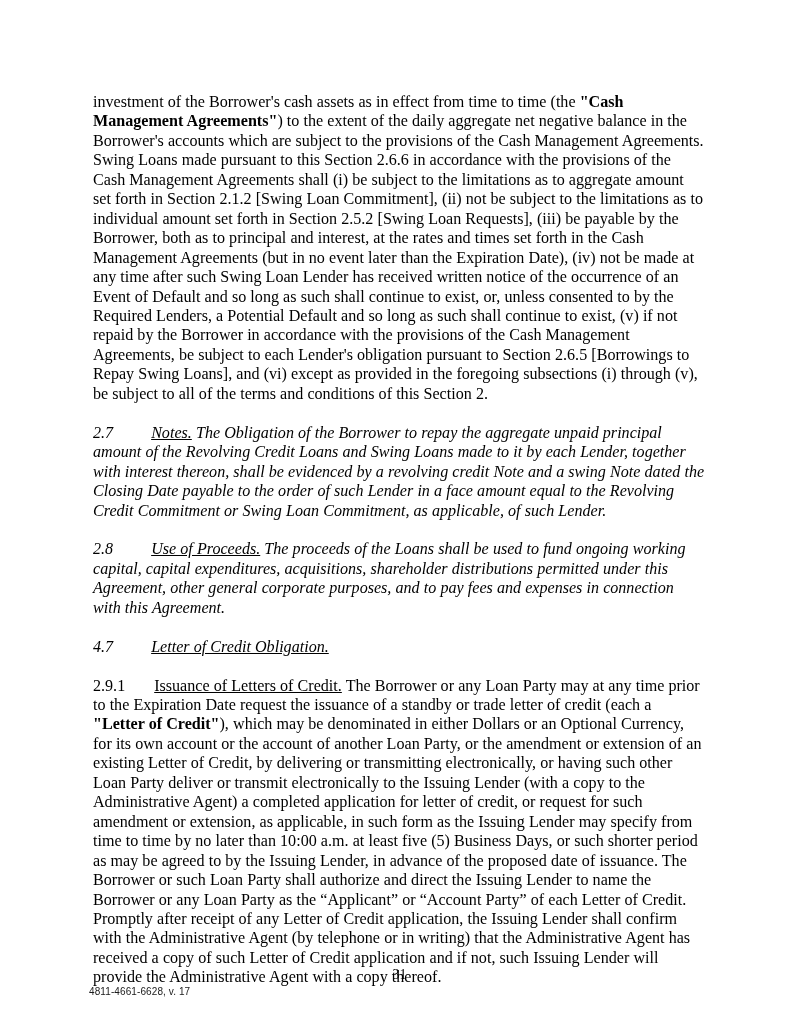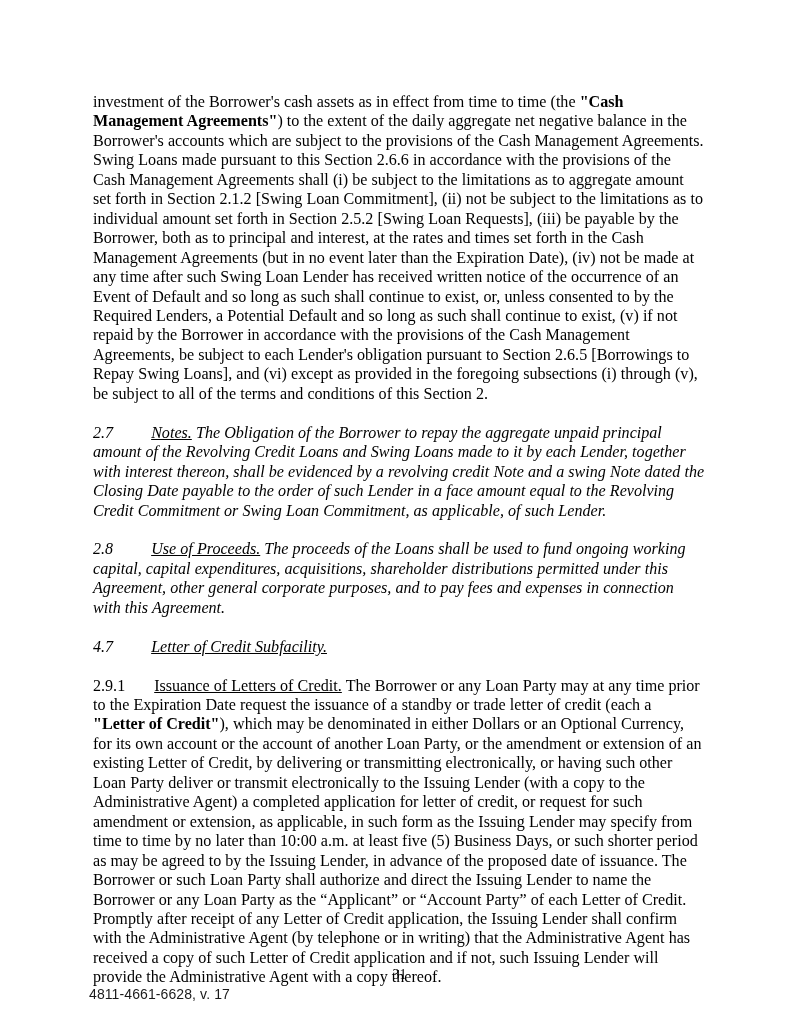--- a/index.html
+++ b/index.html
@@ -59,39 +59,39 @@
     text-align: center;
     font-size: 14px;
     line-height: 19px;
     font-family: "Liberation Serif", "DejaVu Serif", serif;
   }
   .footer-docket {
     position: absolute;
     left: 89px;
     top: 986px;
     font-family: "Liberation Sans", "DejaVu Sans", sans-serif;
-    font-size: 14px;
+    font-size: 10px;
     letter-spacing: 0.1px;
     color: #1a1a1a;
   }
 </style>
 </head>
 <body>
 
 <div class="page">
 
   <div class="content">
 
     <p class="para"><span>investment of the Borrower's cash assets as in effect from time to time (the </span><span class="b">"Cash Management Agreements"</span><span>) to the extent of the daily aggregate net negative balance in the Borrower's accounts which are subject to the provisions of the Cash Management Agreements.  Swing Loans made pursuant to this Section 2.6.6 in accordance with the provisions of the Cash Management Agreements shall (i) be subject to the limitations as to aggregate amount set forth in Section 2.1.2 [Swing Loan Commitment], (ii) not be subject to the limitations as to individual amount set forth in Section 2.5.2 [Swing Loan Requests], (iii) be payable by the Borrower, both as to principal and interest, at the rates and times set forth in the Cash Management Agreements (but in no event later than the Expiration Date), (iv) not be made at any time after such Swing Loan Lender has received written notice of the occurrence of an Event of Default and so long as such shall continue to exist, or, unless consented to by the Required Lenders, a Potential Default and so long as such shall continue to exist, (v) if not repaid by the Borrower in accordance with the provisions of the Cash Management Agreements, be subject to each Lender's obligation pursuant to Section 2.6.5 [Borrowings to Repay Swing Loans], and (vi) except as provided in the foregoing subsections (i) through (v), be subject to all of the terms and conditions of this Section 2.</span></p>
 
     <p class="para spaced ind-half"><span>2.7</span><span class="num-gap"></span><span class="u">Notes.</span><span>  The Obligation of the Borrower to repay the aggregate unpaid principal amount of the Revolving Credit Loans and Swing Loans made to it by each Lender, together with interest thereon, shall be evidenced by a revolving credit Note and a swing Note dated the Closing Date payable to the order of such Lender in a face amount equal to the Revolving Credit Commitment or Swing Loan Commitment, as applicable, of such Lender.</span></p>
 
     <p class="para spaced ind-half"><span>2.8</span><span class="num-gap"></span><span class="u">Use of Proceeds.</span><span>  The proceeds of the Loans shall be used to fund ongoing working capital, capital expenditures, acquisitions, shareholder distributions permitted under this Agreement, other general corporate purposes, and to pay fees and expenses in connection with this Agreement.</span></p>
 
-    <p class="para spaced ind-half"><span>4.7</span><span class="num-gap"></span><span class="u">Letter of Credit Subfacility.</span><span></span></p>
+    <p class="para spaced ind-half"><span>4.7</span><span class="num-gap"></span><span class="u">Letter of Credit Obligation.</span><span></span></p>
 
     <p class="para spaced ind-full"><span>2.9.1</span><span class="num-gap-wide"></span><span class="u">Issuance of Letters of Credit.</span><span>  The Borrower or any Loan Party may at any time prior to the Expiration Date request the issuance of a standby or trade letter of credit (each a </span><span class="b">"Letter of Credit"</span><span>), which may be denominated in either Dollars or an Optional Currency, for its own account or the account of another Loan Party, or the amendment or extension of an existing Letter of Credit, by delivering or transmitting electronically, or having such other Loan Party deliver or transmit electronically to the Issuing Lender (with a copy to the Administrative Agent) a completed application for letter of credit, or request for such amendment or extension, as applicable, in such form as the Issuing Lender may specify from time to time by no later than 10:00 a.m. at least five (5) Business Days, or such shorter period as may be agreed to by the Issuing Lender, in advance of the proposed date of issuance.  The Borrower or such Loan Party shall authorize and direct the Issuing Lender to name the Borrower or any Loan Party as the “Applicant” or “Account Party” of each Letter of Credit.  Promptly after receipt of any Letter of Credit application, the Issuing Lender shall confirm with the Administrative Agent (by telephone or in writing) that the Administrative Agent has received a copy of such Letter of Credit application and if not, such Issuing Lender will provide the Administrative Agent with a copy thereof.</span></p>
 
   </div>
 
   <div class="footer-page">31</div>
 
   <div class="footer-docket">4811-4661-6628, v. 17</div>
 
 </div>

